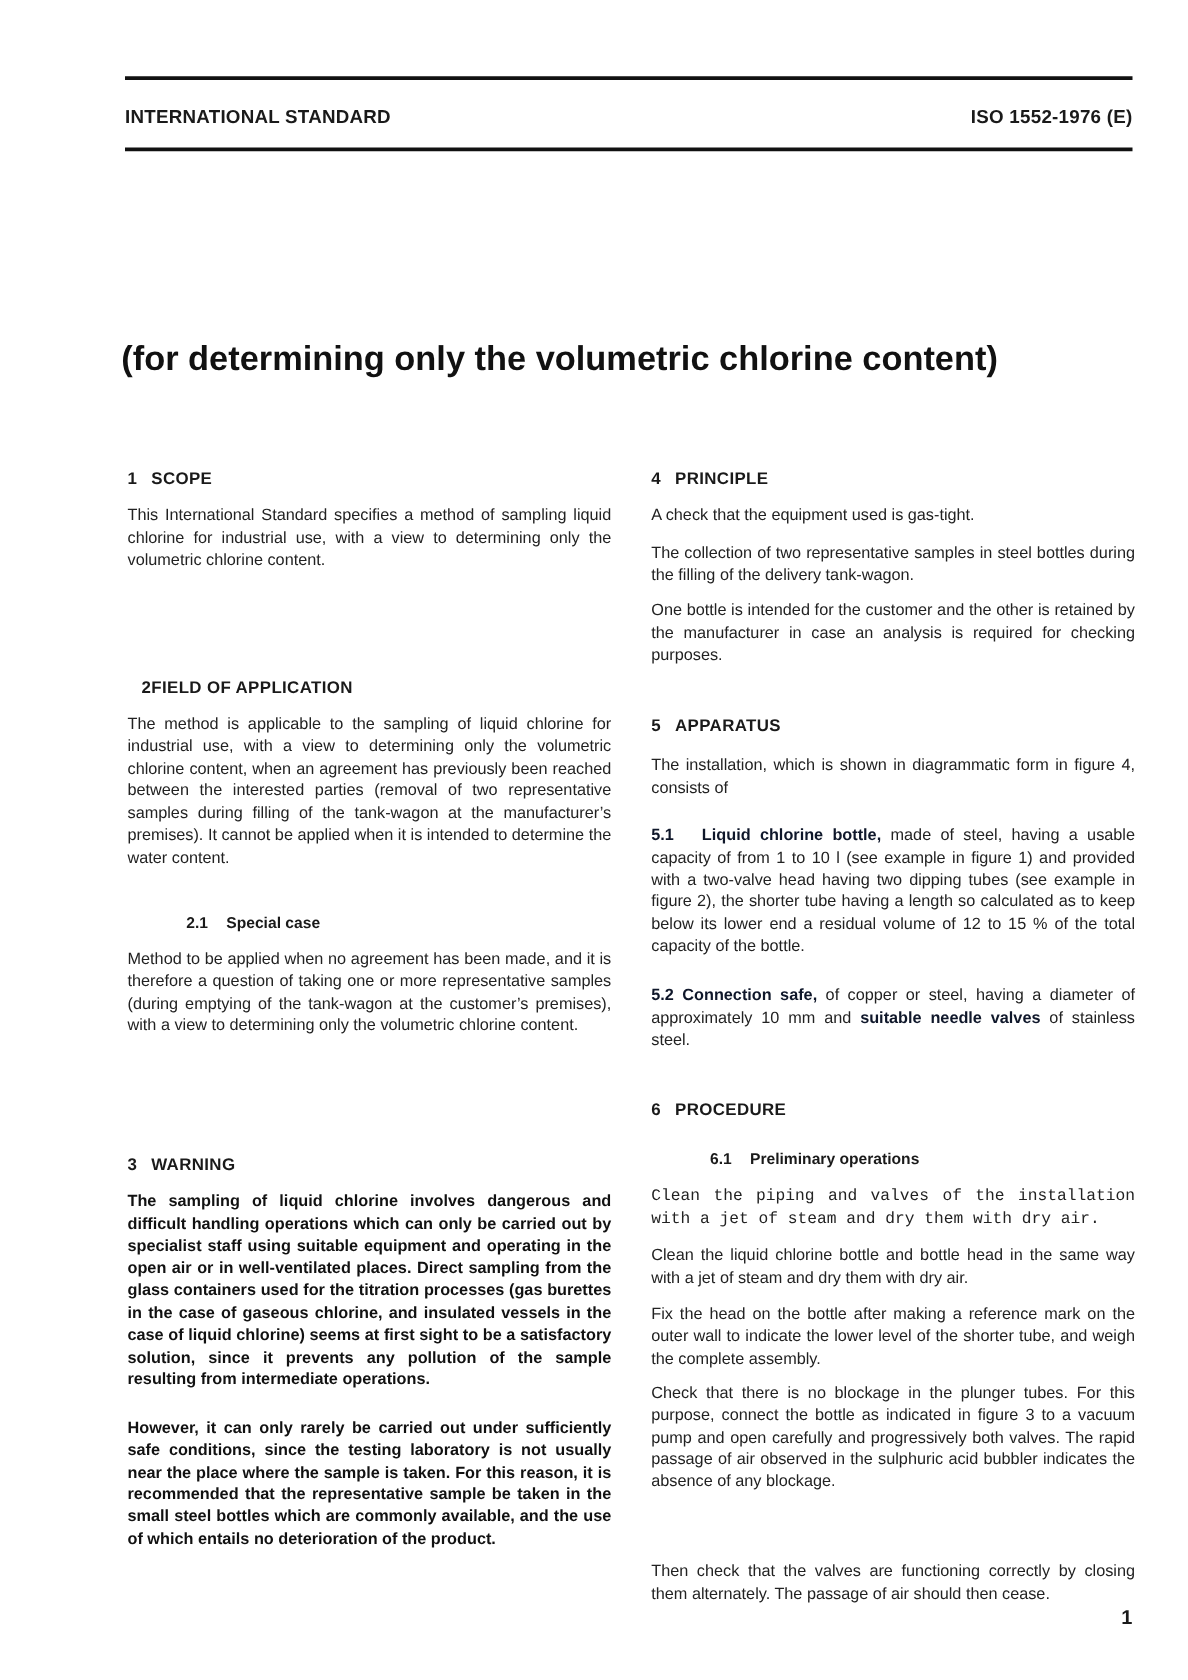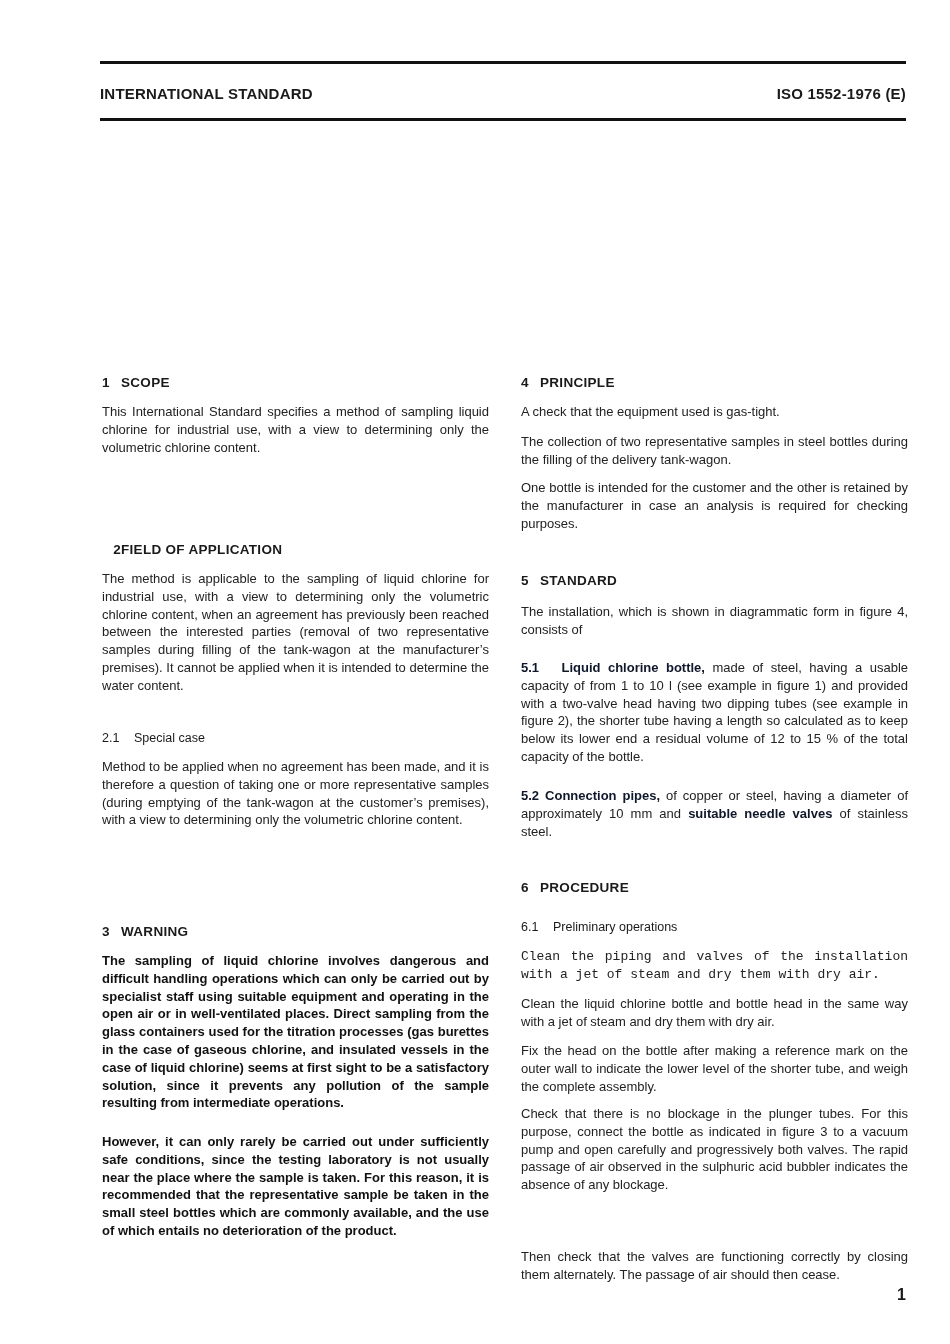--- a/index.html
+++ b/index.html
@@ -11,39 +11,40 @@
   .rule.bottom { top: 118px; height: 3px; }
 
   .hdr { position: absolute; top: 85px; font-size: 15px; font-weight: bold; letter-spacing: 0.2px; }
   .hdr.left { left: 100px; }
   .hdr.right { right: 44px; }
 
   .title { position: absolute; left: 97px; top: 243px; width: 780px; font-size: 27.5px; font-weight: bold; line-height: 29px; color: #111; }
 
   .h { position: absolute; font-size: 13.5px; font-weight: bold; letter-spacing: 0.3px; }
   .h .num { display: inline-block; width: 19px; }
-  .sub { position: absolute; font-size: 12.5px; font-weight: normal; }
+  .sub { position: absolute; font-size: 12.5px; font-weight: bold; margin-left: 47px; }
   .sub .num { display: inline-block; width: 32px; }
 
   .p { position: absolute; width: 387px; font-size: 13px; line-height: 17.8px; text-align: justify; color: #222; }
   .p.bold { font-weight: bold; color: #111; }
   .p b { font-weight: bold; color: #0f172a; }
 
   .pagenum { position: absolute; right: 44px; top: 1286px; font-size: 16px; font-weight: bold; }
 </style>
 </head>
 <body>
 
 <div class="rule top"></div>
 <div class="hdr left">INTERNATIONAL STANDARD</div>
 <div class="hdr right">ISO 1552-1976 (E)</div>
 <div class="rule bottom"></div>
 
 <h1 class="title">
   <br>
+  <span>(for determining only the volumetric chlorine content)</span>
 </h1>
 
 <div class="h" style="left:102px; top:375px;">
   <span class="num">1</span><span>SCOPE</span>
 </div>
 <p class="p" style="left:102px; top:403px;">This International Standard specifies a method of sampling liquid chlorine for industrial use, with a view to determining only the volumetric chlorine content.</p>
 
 <div class="h" style="left:102px; top:542px;text-align:right;">
   <span class="num">2</span><span>FIELD OF APPLICATION</span>
 </div>
@@ -61,30 +62,30 @@
 <p class="p bold" style="left:102px; top:1133px;">However, it can only rarely be carried out under sufficiently safe conditions, since the testing laboratory is not usually near the place where the sample is taken. For this reason, it is recommended that the representative sample be taken in the small steel bottles which are commonly available, and the use of which entails no deterioration of the product.</p>
 
 <div class="h" style="left:521px; top:375px;">
   <span class="num">4</span><span>PRINCIPLE</span>
 </div>
 <p class="p" style="left:521px; top:403px;">A check that the equipment used is gas-tight.</p>
 <p class="p" style="left:521px; top:433px;">The collection of two representative samples in steel bottles during the filling of the delivery tank-wagon.</p>
 <p class="p" style="left:521px; top:479px;">One bottle is intended for the customer and the other is retained by the manufacturer in case an analysis is required for checking purposes.</p>
 
 <div class="h" style="left:521px; top:573px;">
-  <span class="num">5</span><span>STANDARD</span>
+  <span class="num">5</span><span>APPARATUS</span>
 </div>
 <p class="p" style="left:521px; top:603px;">The installation, which is shown in diagrammatic form in figure 4, consists of</p>
 
 <p class="p" style="left:521px; top:659px;">
   <b>5.1</b>&nbsp;&nbsp;&nbsp;<b>Liquid chlorine bottle,</b><span> made of steel, having a usable capacity of from 1 to 10 l (see example in figure 1) and provided with a two-valve head having two dipping tubes (see example in figure 2), the shorter tube having a length so calculated as to keep below its lower end a residual volume of 12 to 15 % of the total capacity of the bottle.</span>
 </p>
 
 <p class="p" style="left:521px; top:787px;">
-  <b>5.2</b>&nbsp;<b>Connection pipes,</b><span> of copper or steel, having a diameter of approximately 10 mm and </span><b>suitable needle valves</b><span> of stainless steel.</span>
+  <b>5.2</b>&nbsp;<b>Connection safe,</b><span> of copper or steel, having a diameter of approximately 10 mm and </span><b>suitable needle valves</b><span> of stainless steel.</span>
 </p>
 
 <div class="h" style="left:521px; top:880px;">
   <span class="num">6</span><span>PROCEDURE</span>
 </div>
 <div class="sub" style="left:521px; top:920px;">
   <span class="num">6.1</span><span>Preliminary operations</span>
 </div>
 <p class="p" style="left:521px; top:948px;font-family:Liberation Mono, monospace;">Clean the piping and valves of the installation with a jet of steam and dry them with dry air.</p>
 <p class="p" style="left:521px; top:995px;">Clean the liquid chlorine bottle and bottle head in the same way with a jet of steam and dry them with dry air.</p>

